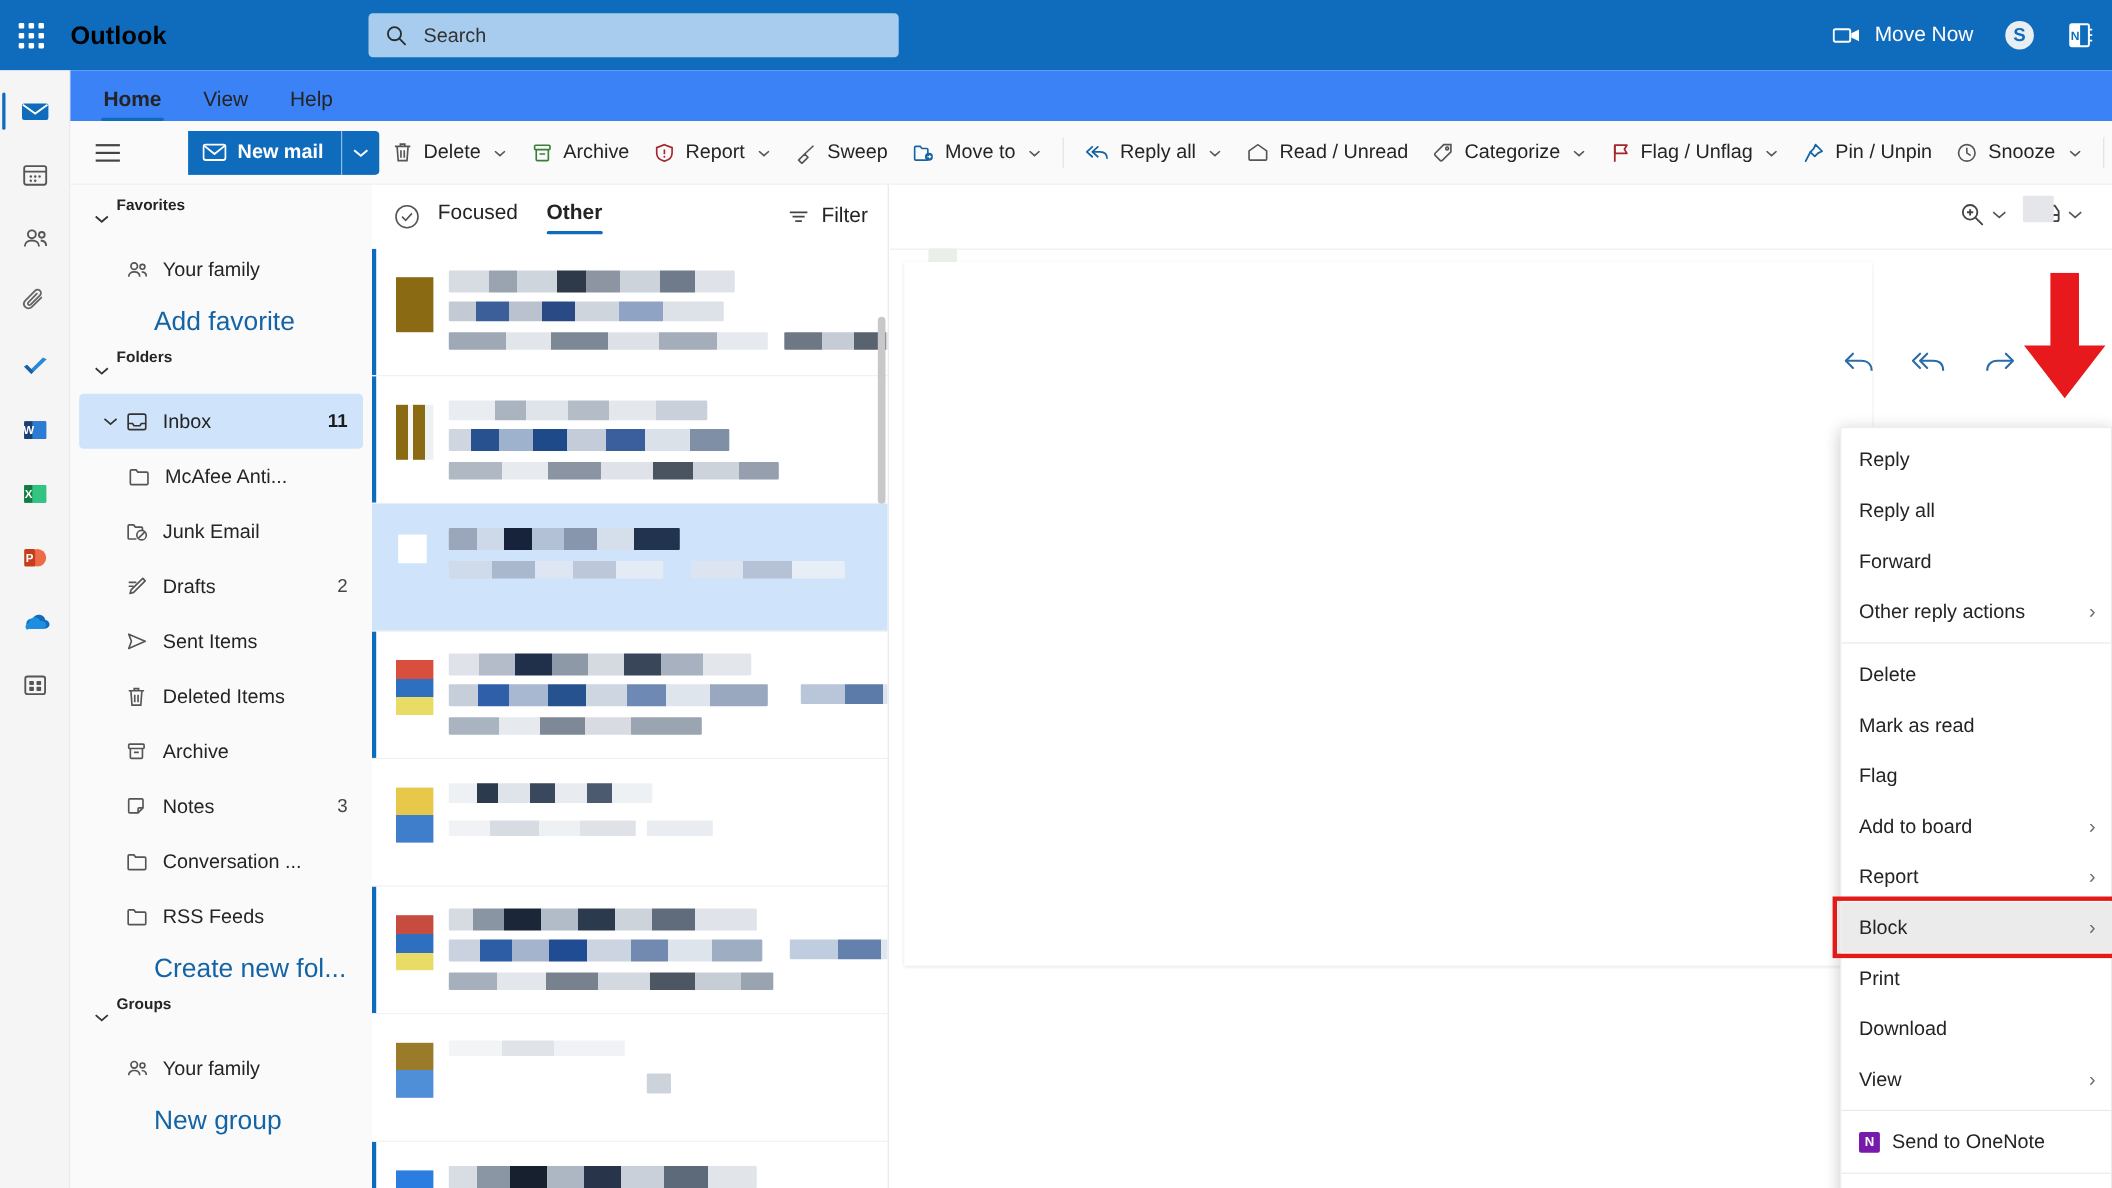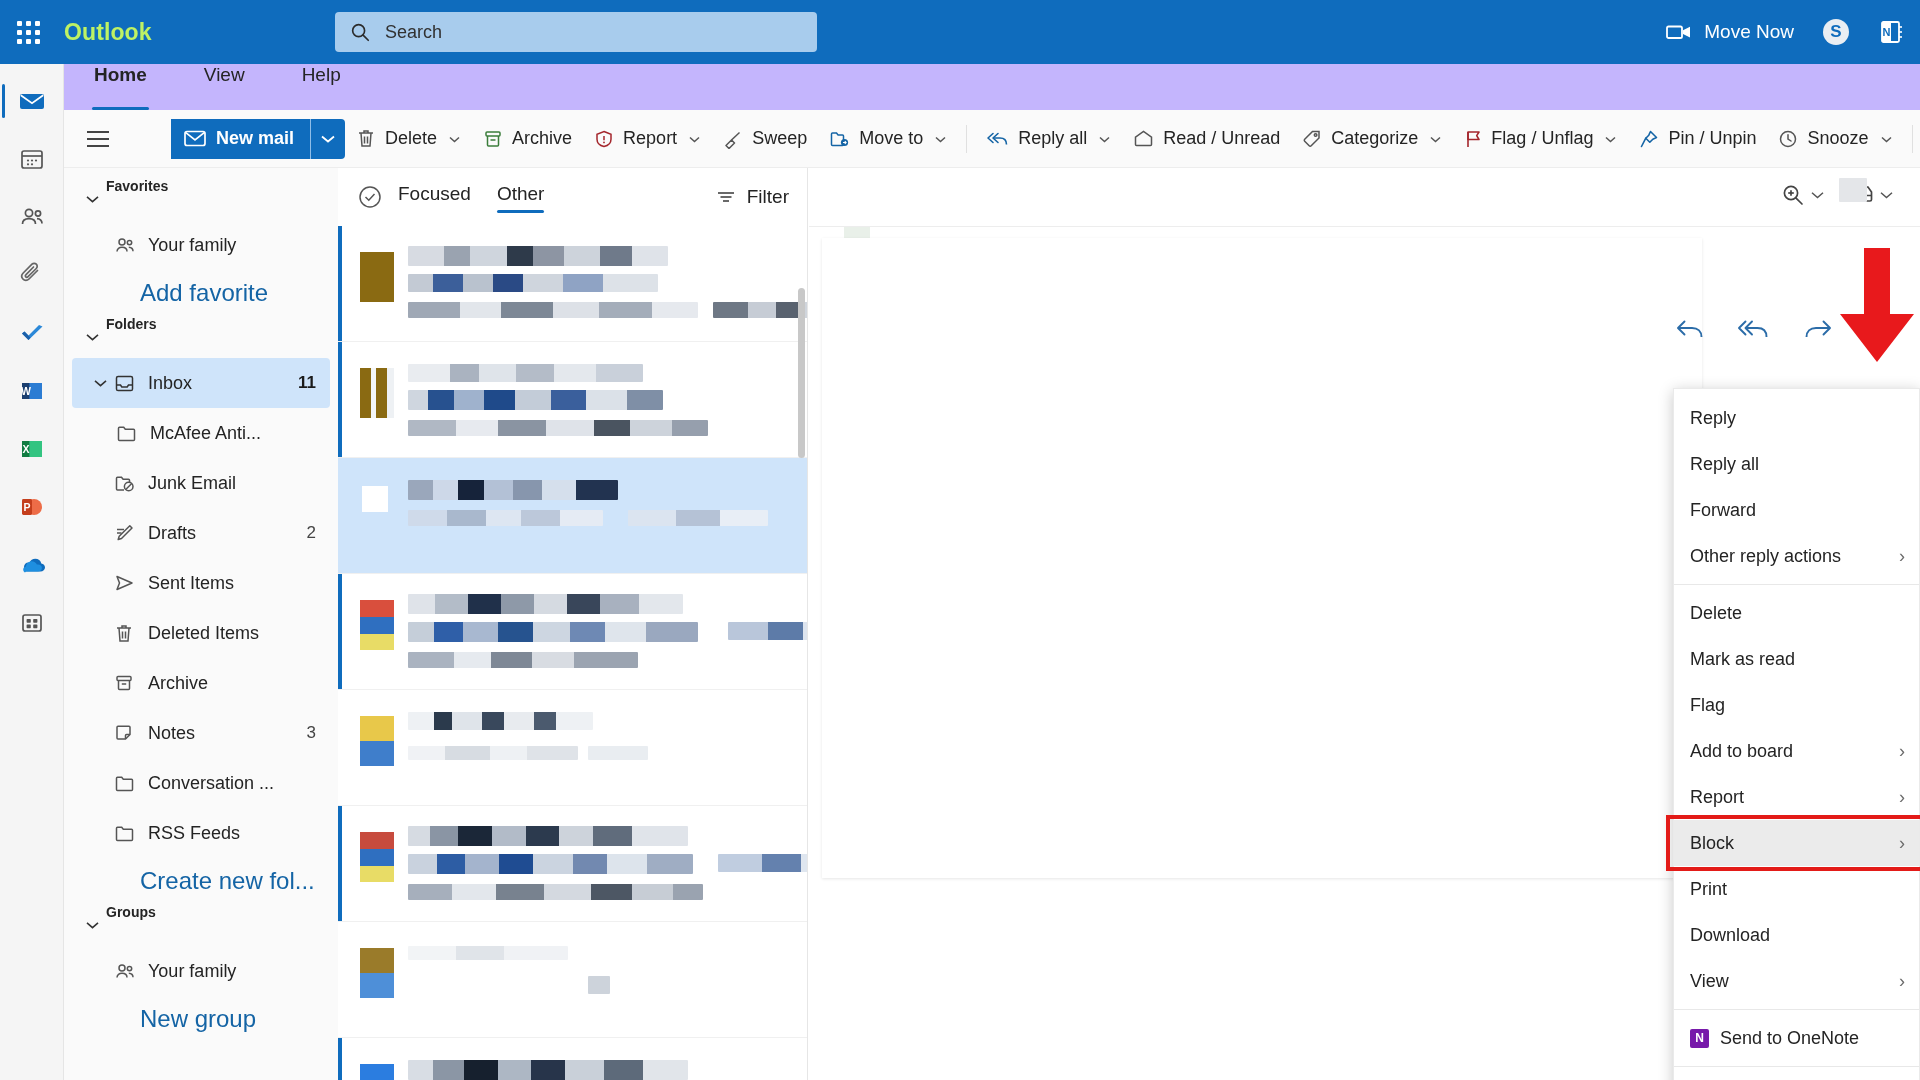--- a/index.html
+++ b/index.html
@@ -12,21 +12,21 @@
 
   
   .topbar {
     position: absolute; top: 0; left: 0; width: 1920px; height: 64px;
     background: #0f6cbd; display: flex; align-items: center;
   }
   .waffle { width: 56px; display: flex; align-items: center; justify-content: center;
             cursor: pointer; height: 64px; }
   .waffle-grid { display: grid; grid-template-columns: repeat(3, 5px); gap: 4px; }
   .waffle-grid i { width: 5px; height: 5px; background: #fff; border-radius: 1px; display:block; }
-  .brand { color: #bef264; font-size: 23px; font-weight: bold; letter-spacing: .1px; margin-left: 8px; }
+  .brand { color: #000000; font-size: 23px; font-weight: bold; letter-spacing: .1px; margin-left: 8px; }
   .searchwrap {
     position: absolute; left: 335px; top: 12px; width: 482px; height: 40px;
     background: #a8cced; border-radius: 4px; display: flex; align-items: center;
     padding: 0 14px; cursor: text;
   }
   .searchwrap .mag { width: 22px; height: 22px; margin-right: 14px; flex: none; }
   .searchwrap input {
     border: none; outline: none; background: transparent; font-size: 18px;
     color: #1a1a1a; width: 100%; font-family: "Liberation Sans", sans-serif;
   }
@@ -51,21 +51,21 @@
                justify-content: center; cursor: pointer; position: relative; }
   .rail-item.active::before {
     content: ""; position: absolute; left: 2px; top: 12px; width: 3px; height: 34px;
     background: #0f6cbd; border-radius: 2px;
   }
   .rail-item svg { display: block; }
 
   
   .ribbon-tabs {
     position: absolute; left: 64px; top: 64px; width: 1856px; height: 46px;
-    background: #c4b5fd; display: flex; padding-left: 18px; gap: 19px;
+    background: #3b82f6; display: flex; align-items: flex-end; padding-left: 18px;
   }
   .rtab { font-size: 19px; color: #242424; padding: 0 12px 8px 12px; margin-right: 14px;
           cursor: pointer; position: relative; }
   .rtab.active { font-weight: bold; }
   .rtab.active::after { content: ""; position: absolute; left: 10px; right: 10px; bottom: 0;
                         height: 3px; background: #0f6cbd; border-radius: 2px; }
 
   
   .cmdbar {
     position: absolute; left: 64px; top: 110px; width: 1856px; height: 58px;
@@ -115,21 +115,21 @@
 
   
   .listpane {
     position: absolute; left: 338px; top: 168px; width: 470px; height: 912px;
     background: #fff; border-right: 1px solid #e6e6e6;
   }
   .listhead { height: 58px; display: flex; align-items: center; padding: 0 18px; }
   .focus-check { width: 28px; height: 28px; margin-right: 14px; cursor: pointer; }
   .ftab { font-size: 19px; color: #242424; margin-right: 26px; padding-bottom: 6px;
           cursor: pointer; position: relative; }
-  .ftab.active { font-weight: normal; text-align: center; }
+  .ftab.active { font-weight: bold; text-align: center; }
   .ftab.active::after { content:""; position:absolute; left:0; right:0; bottom:-2px;
                         height:3px; background:#0f6cbd; border-radius:2px; }
   .filter-btn { margin-left: auto; display: flex; align-items: center; gap: 10px;
                 font-size: 19px; color: #242424; cursor: pointer; }
   .msglist { position: absolute; top: 58px; left: 0; right: 0; bottom: 0; overflow: hidden; }
   .msgitem { position: relative; height: 116px; border-bottom: 1px solid #f0f0f0;
              cursor: pointer; overflow: hidden; }
   .msgitem.selected { background: #cfe4fa; }
   .msgitem .unread-bar { position: absolute; left: 0; top: 0; bottom: 0; width: 4px; background:#0f6cbd; }
   .avatar-blob { position: absolute; left: 22px; top: 26px; width: 34px; height: 50px; }

